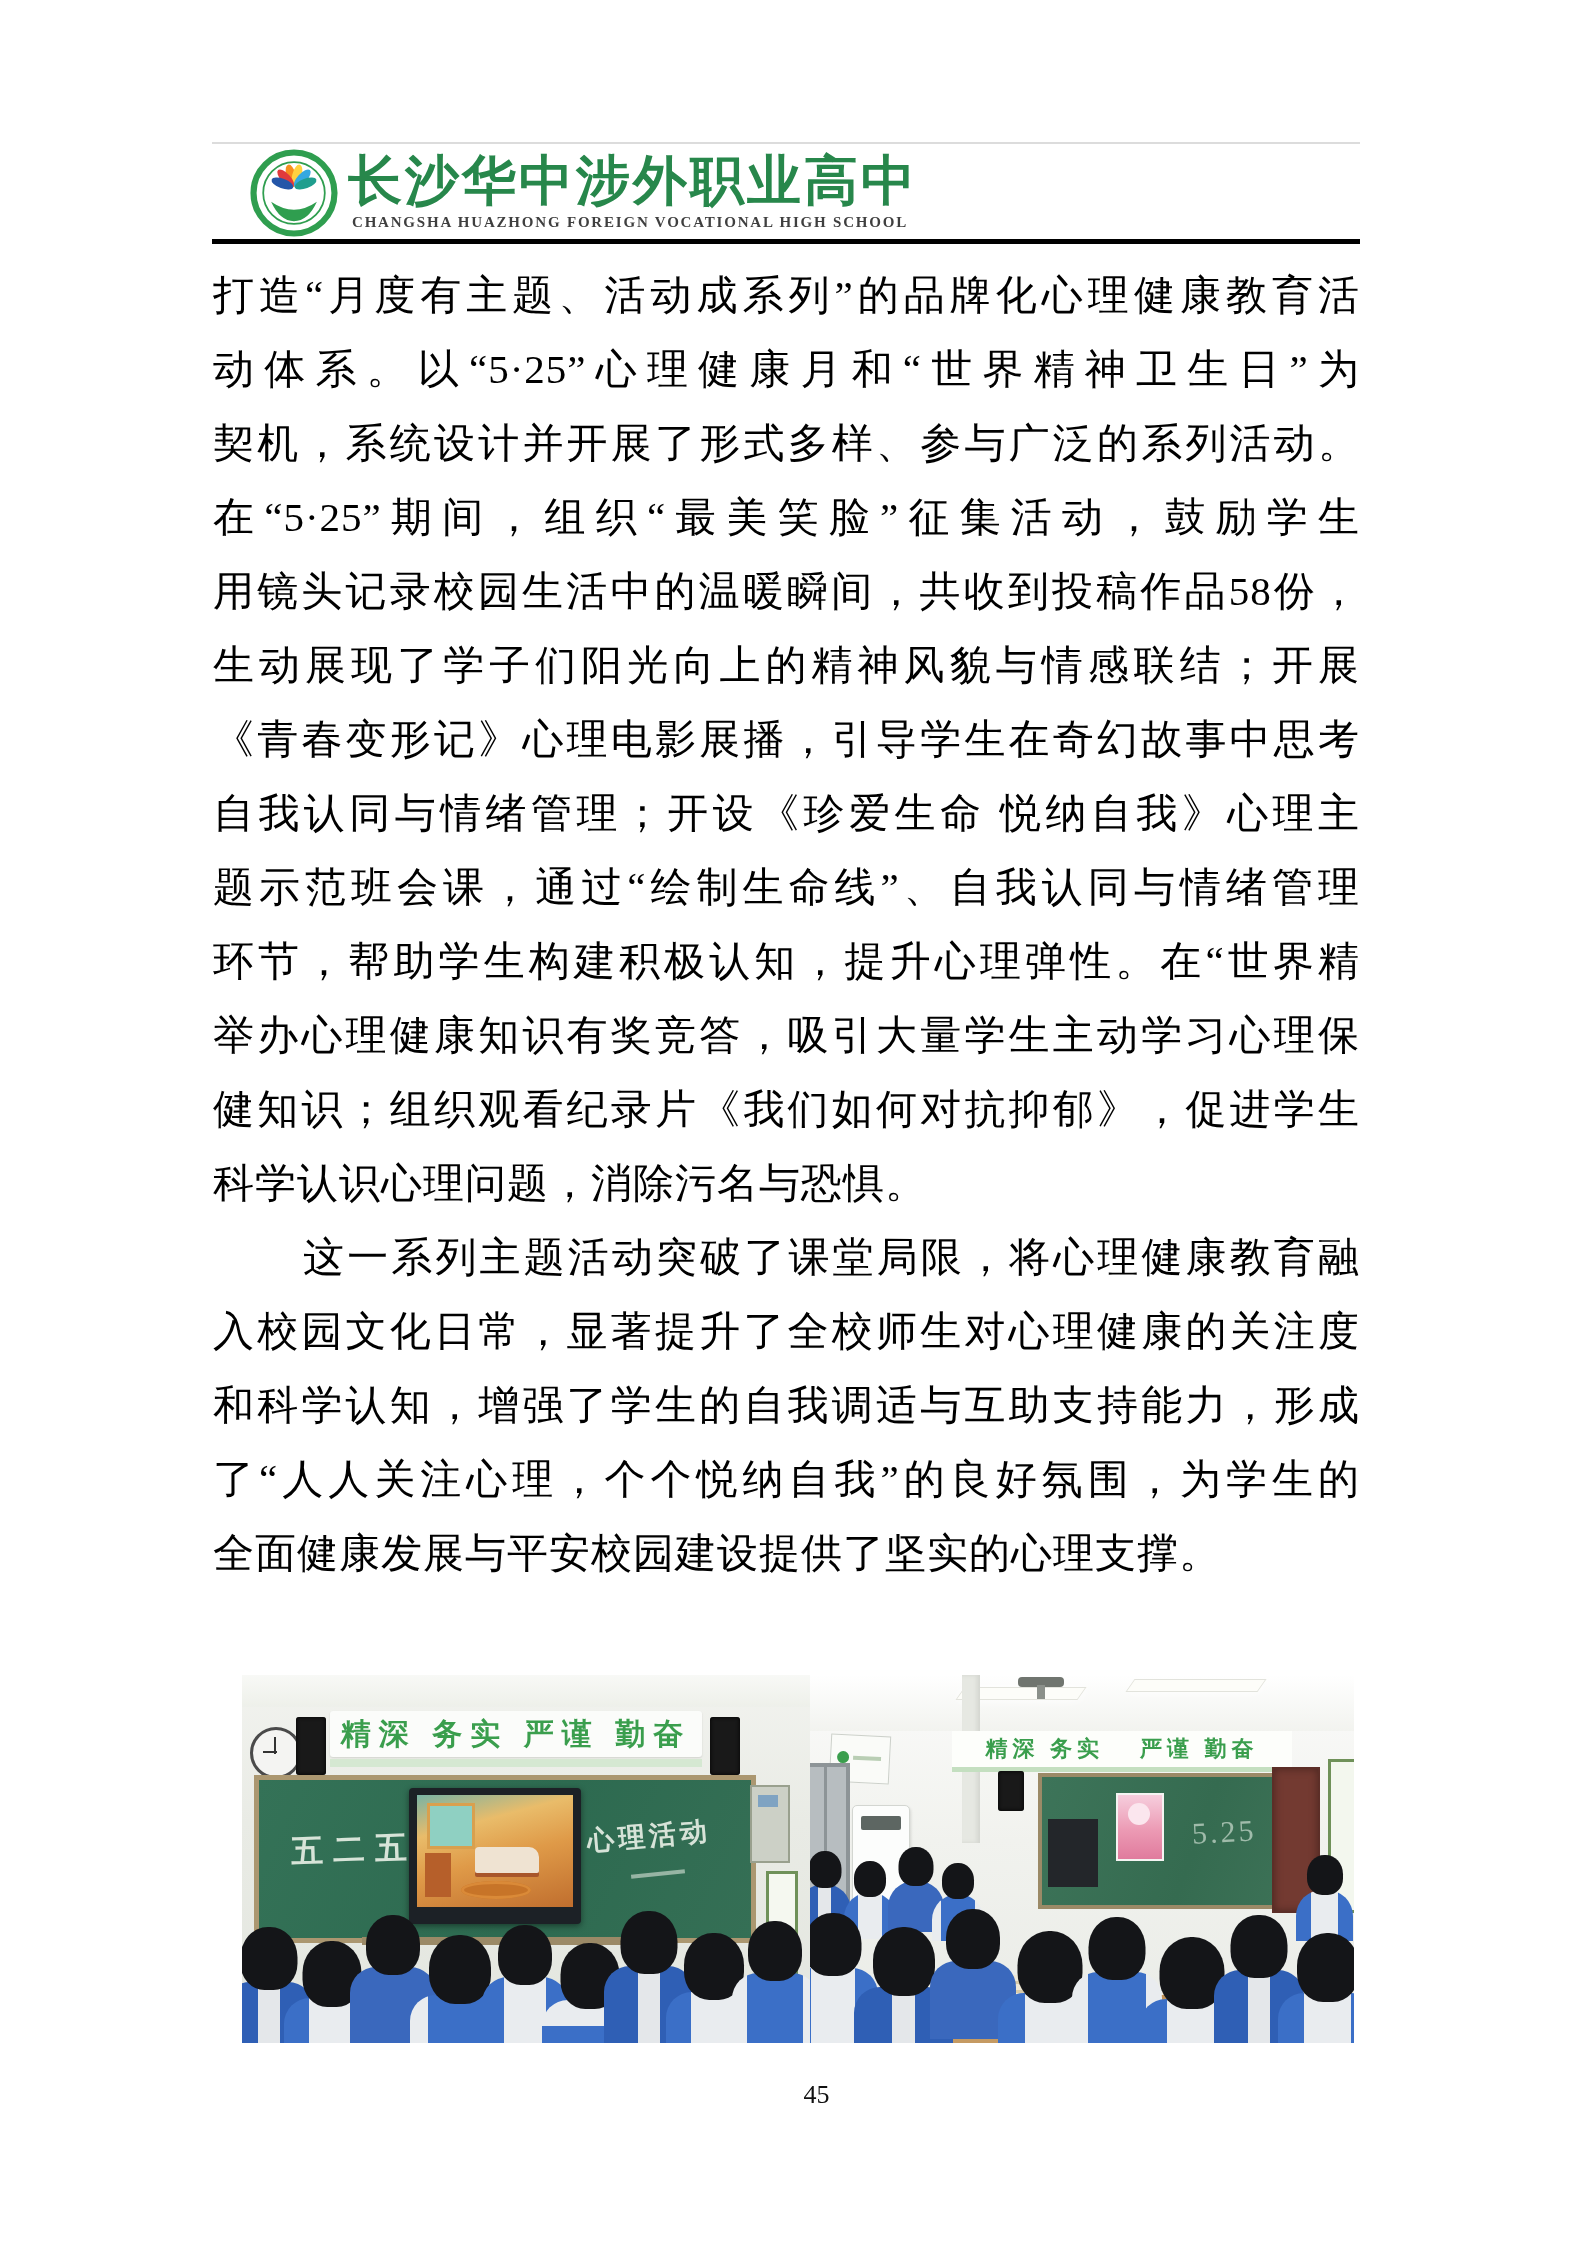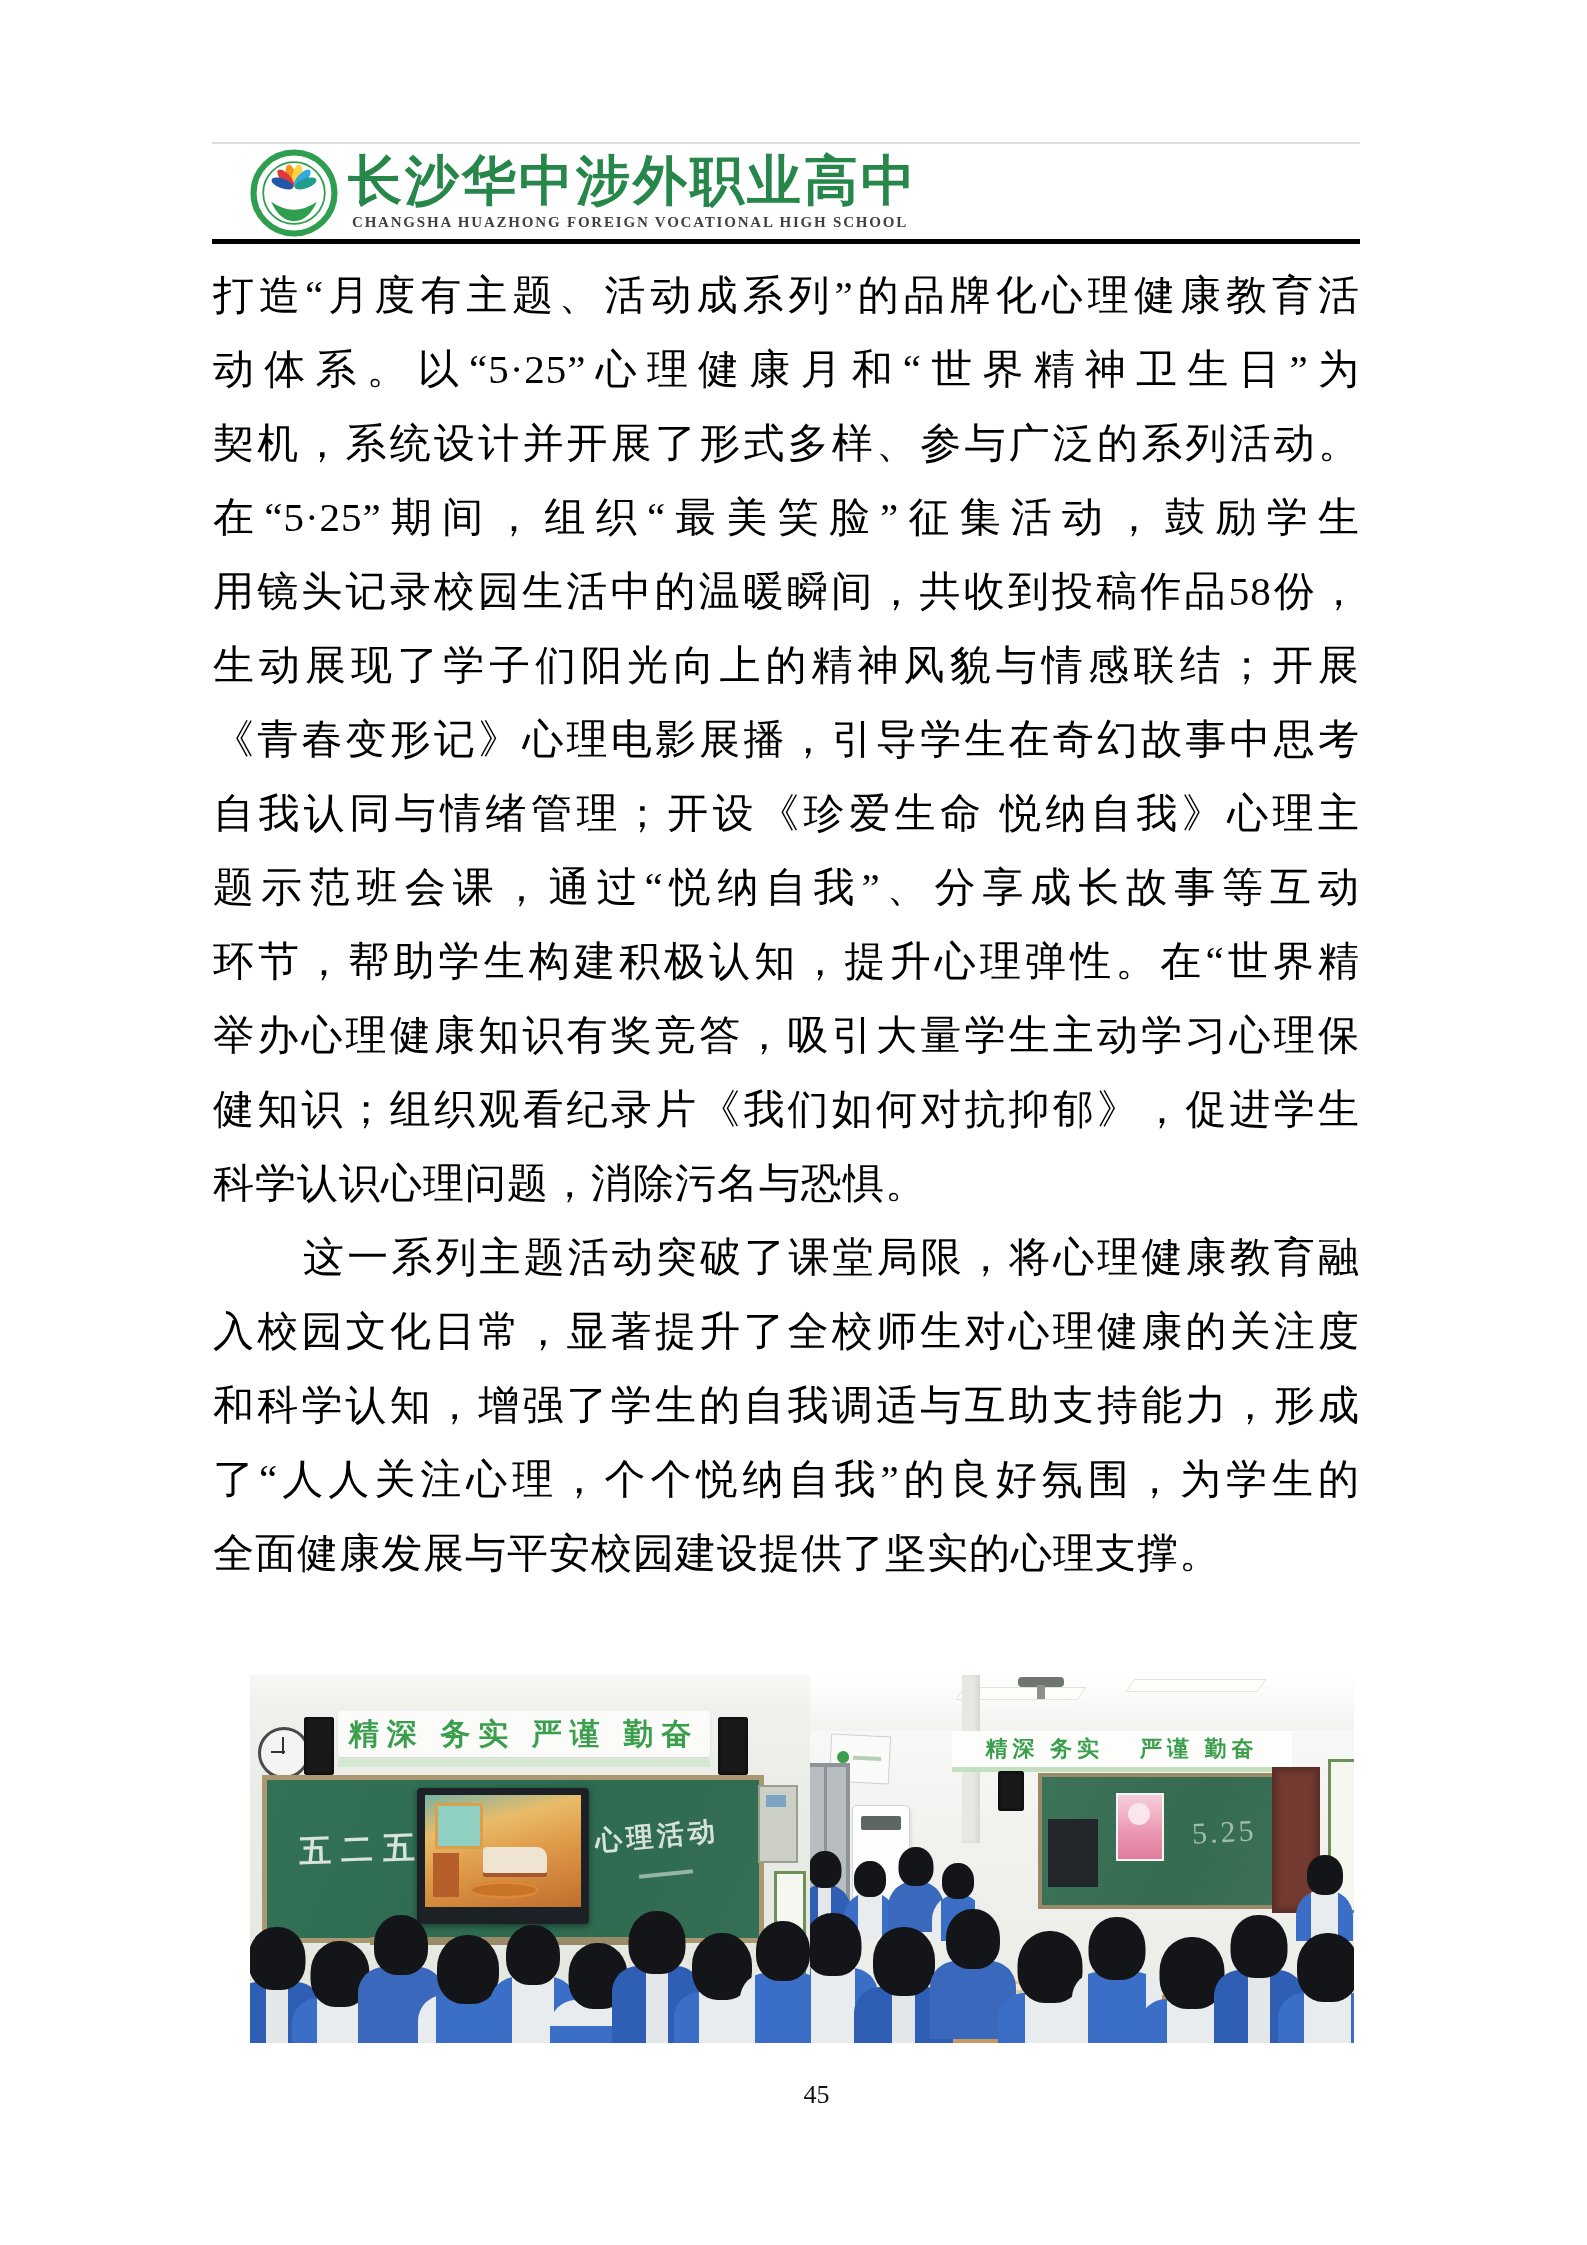--- a/index.html
+++ b/index.html
@@ -18,21 +18,21 @@
   
   .textblock{position:absolute;left:213px;top:258px;width:1147px;color:#000;}
   .tline{font-size:41px;line-height:74px;letter-spacing:1px;text-align:justify;text-align-last:justify;
          white-space:normal;}
   .tline.last{text-align-last:left;}
   .para.indent-first .tline:first-child{text-indent:90px;}
 
   
   .photo{position:absolute;top:1675px;height:368px;overflow:hidden;}
   .photo *{position:absolute;}
-  .photo-left{left:250px;width:652px;background:linear-gradient(#f2f3ef 0%,#e9ebe5 40%,#e3e6df 100%);text-align:center;}
+  .photo-left{left:242px;width:652px;background:linear-gradient(#f2f3ef 0%,#e9ebe5 40%,#e3e6df 100%);text-align:center;}
   .photo-right{left:810px;width:544px;background:linear-gradient(#fbfbfa 0%,#f1f2ee 45%,#e9ebe6 100%);}
 
   
   .lp-ceil{left:0;top:0;width:100%;height:32px;background:linear-gradient(#f8f9f6,#eef0ea);}
   .lp-banner{left:88px;top:36px;width:372px;height:46px;background:#fbfcfa;border-radius:3px;
              box-shadow:0 1px 2px rgba(0,0,0,.12);display:flex;align-items:center;justify-content:center;}
   .lp-banner span{position:static;font-weight:bold;font-size:30px;color:#3a9e4d;letter-spacing:8px;white-space:nowrap;}
   .lp-banner-under{left:88px;top:84px;width:372px;height:8px;background:#d5e8d2;}
   .lp-clock{left:8px;top:52px;width:46px;height:46px;border-radius:50%;background:#f4f4f2;border:3px solid #4a4a4a;}
   .lp-clock i{left:21px;top:7px;width:2px;height:17px;background:#333;}
@@ -129,21 +129,21 @@
   <div class="textblock">
     <div class="para">
         <div class="tline">打造“月度有主题、活动成系列”的品牌化心理健康教育活</div>
         <div class="tline">动体系。以“5·25”心理健康月和“世界精神卫生日”为</div>
         <div class="tline">契机，系统设计并开展了形式多样、参与广泛的系列活动。</div>
         <div class="tline">在“5·25”期间，组织“最美笑脸”征集活动，鼓励学生</div>
         <div class="tline">用镜头记录校园生活中的温暖瞬间，共收到投稿作品58份，</div>
         <div class="tline">生动展现了学子们阳光向上的精神风貌与情感联结；开展</div>
         <div class="tline">《青春变形记》心理电影展播，引导学生在奇幻故事中思考</div>
         <div class="tline">自我认同与情绪管理；开设《珍爱生命 悦纳自我》心理主</div>
-        <div class="tline">题示范班会课，通过“悦纳自我”、分享成长故事等互动</div>
+        <div class="tline">题示范班会课，通过“绘制生命线”、自我认同与情绪管理</div>
         <div class="tline">环节，帮助学生构建积极认知，提升心理弹性。在“世界精</div>
         <div class="tline">举办心理健康知识有奖竞答，吸引大量学生主动学习心理保</div>
         <div class="tline">健知识；组织观看纪录片《我们如何对抗抑郁》，促进学生</div>
         <div class="tline last">科学认识心理问题，消除污名与恐惧。</div>
       </div>
     <div class="para indent-first">
         <div class="tline">这一系列主题活动突破了课堂局限，将心理健康教育融</div>
         <div class="tline">入校园文化日常，显著提升了全校师生对心理健康的关注度</div>
         <div class="tline">和科学认知，增强了学生的自我调适与互助支持能力，形成</div>
         <div class="tline">了“人人关注心理，个个悦纳自我”的良好氛围，为学生的</div>

